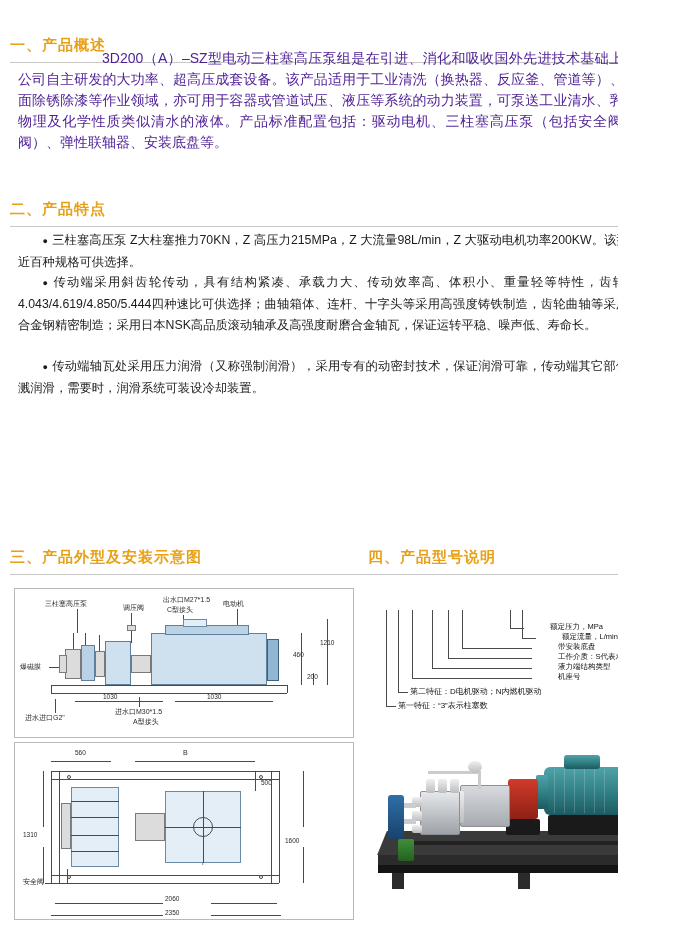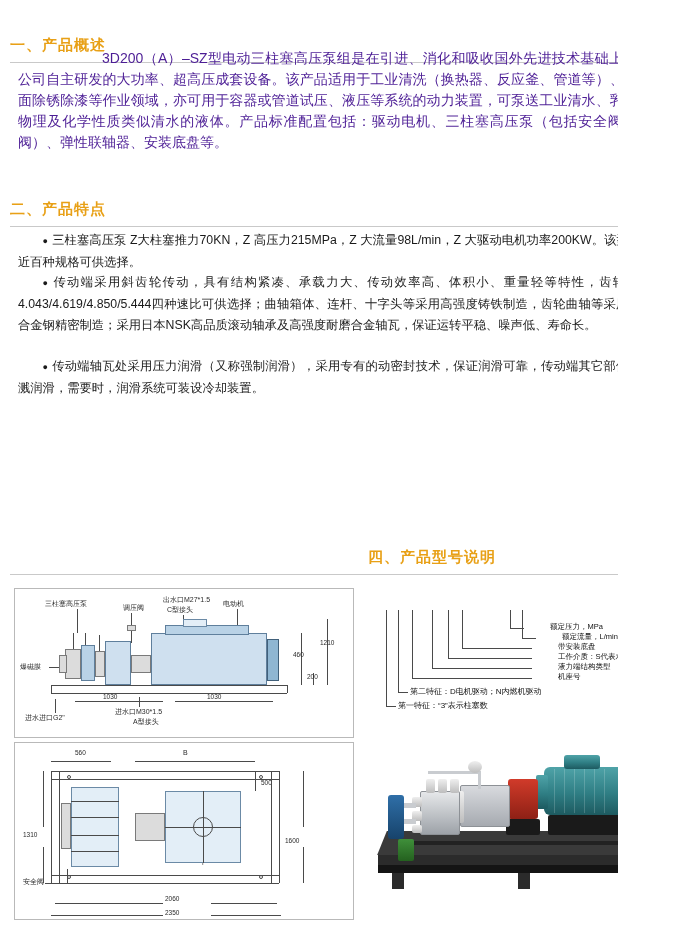--- a/index.html
+++ b/index.html
@@ -166,20 +166,21 @@
 
   <div class="para indent" style="left:18px; top:48px; width:648px; text-indent:6em;">3D200（A）–SZ型电动三柱塞高压泵组是在引进、消化和吸收国外先进技术基础上，由本公司自主研发的大功率、超高压成套设备。该产品适用于工业清洗（换热器、反应釜、管道等）、金属表面除锈除漆等作业领域，亦可用于容器或管道试压、液压等系统的动力装置，可泵送工业清水、乳化液或物理及化学性质类似清水的液体。产品标准配置包括：驱动电机、三柱塞高压泵（包括安全阀和调压阀）、弹性联轴器、安装底盘等。</div>
 
   <div class="sec-head" style="left:10px; top:200px;">二、产品特点</div>
   <div class="rule" style="left:10px; top:226px; width:658px;"></div>
 
   <div class="bullet" style="left:18px; top:230px; width:648px; text-indent:2em;">三柱塞高压泵 Ζ大柱塞推力70KN，Ζ 高压力215MPa，Ζ 大流量98L/min，Ζ 大驱动电机功率200KW。该型产品有近百种规格可供选择。</div>
   <div class="bullet" style="left:18px; top:272px; width:648px; text-indent:2em;">传动端采用斜齿轮传动，具有结构紧凑、承载力大、传动效率高、体积小、重量轻等特性，齿轮传动有4.043/4.619/4.850/5.444四种速比可供选择；曲轴箱体、连杆、十字头等采用高强度铸铁制造，齿轮曲轴等采用高强度合金钢精密制造；采用日本NSK高品质滚动轴承及高强度耐磨合金轴瓦，保证运转平稳、噪声低、寿命长。</div>
   <div class="bullet" style="left:18px; top:356px; width:648px; text-indent:2em;">传动端轴瓦处采用压力润滑（又称强制润滑），采用专有的动密封技术，保证润滑可靠，传动端其它部位采用飞溅润滑，需要时，润滑系统可装设冷却装置。</div>
 
+  <div class="sec-head" style="left:10px; top:548px;">三、产品外型及安装示意图</div>
   <div class="sec-head" style="left:368px; top:548px;text-align:right;">四、产品型号说明</div>
   <div class="rule" style="left:10px; top:574px; width:658px;"></div>
 
   <div class="figbox" style="left:14px; top:588px; width:340px; height:150px;">
 
     <span class="tiny" style="left:30px; top:10px;">三柱塞高压泵</span>
     <span class="tiny" style="left:108px; top:14px;">调压阀</span>
     <span class="tiny" style="left:148px; top:6px;">出水口M27*1.5</span>
     <span class="tiny" style="left:152px; top:16px;">C型接头</span>
     <span class="tiny" style="left:208px; top:10px;">电动机</span>

